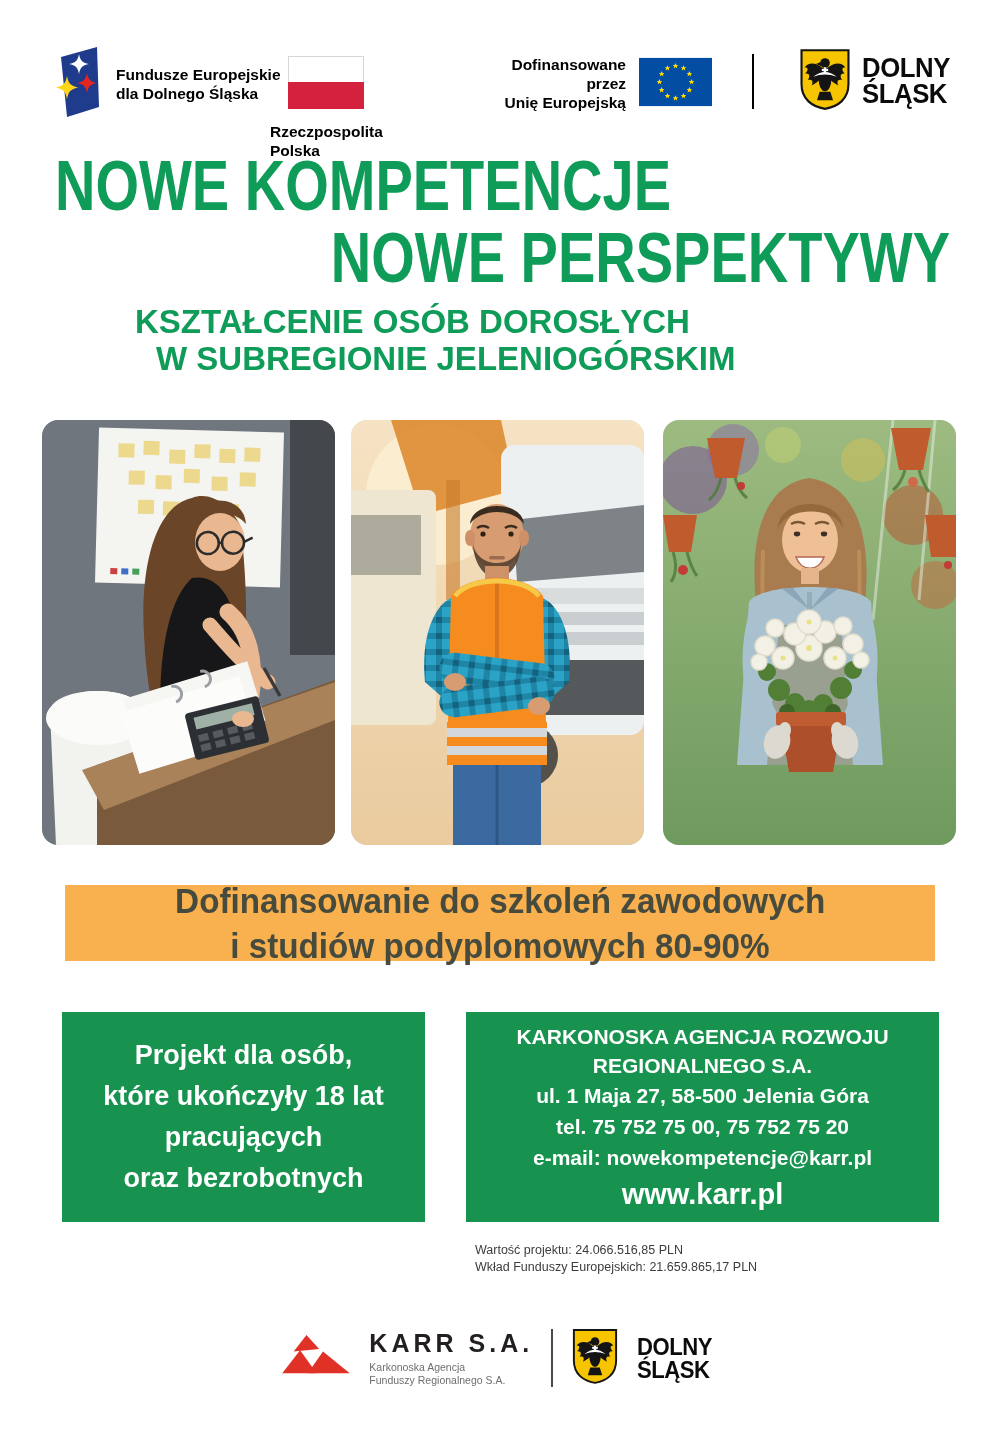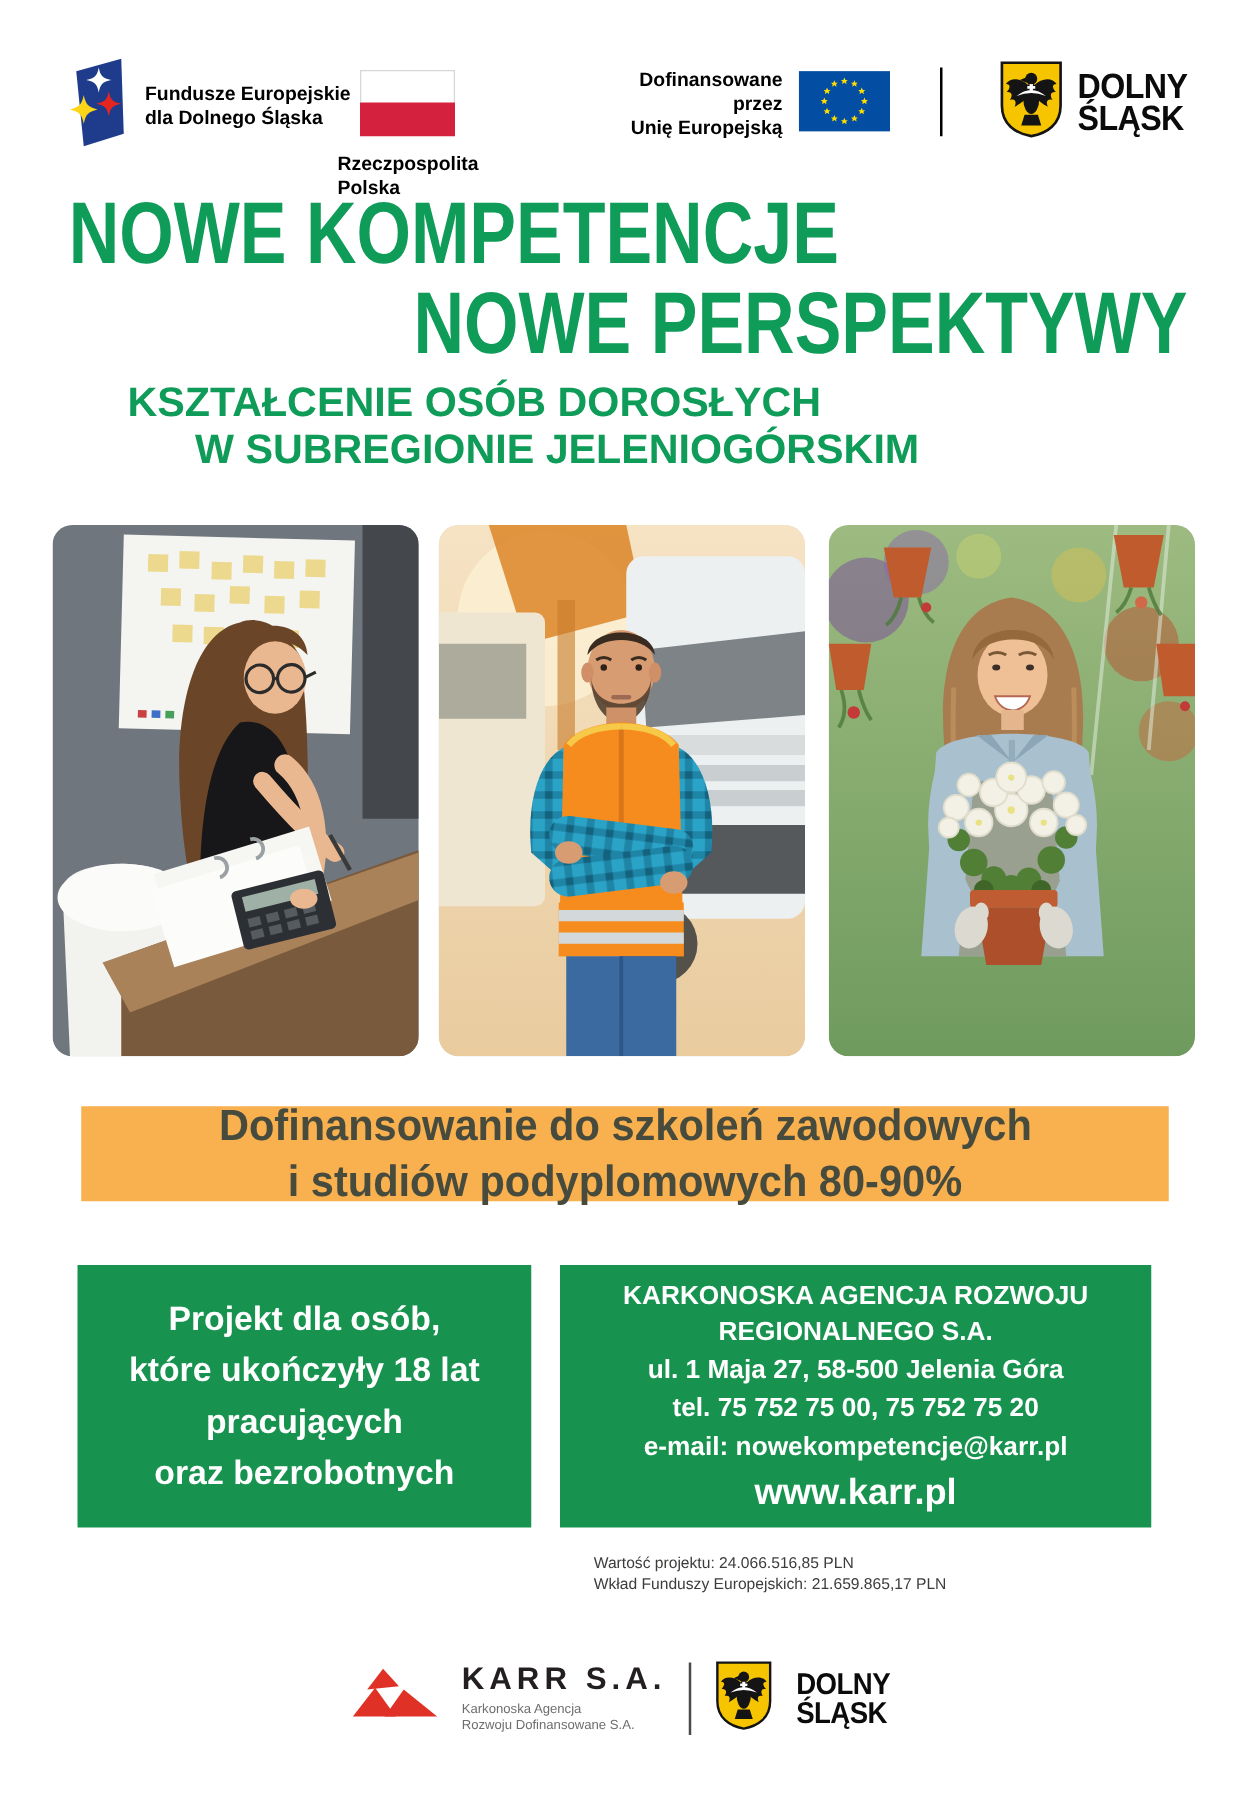--- a/index.html
+++ b/index.html
@@ -19,39 +19,39 @@
   .hdr-divider{position:absolute;left:752px;top:54px;width:2px;height:55px;background:#000;}
   .ds-group{left:798px;top:47px;gap:10px;}
   .ds-word{font-size:28px;font-weight:900;line-height:26px;letter-spacing:-0.5px;
            transform:scaleX(0.92);transform-origin:left center;color:#0b0b0b;}
 
   
   .title{position:absolute;left:55px;top:150px;width:895px;color:#0F9B58;font-weight:bold;}
   .title .l1{font-size:70px;line-height:72px;white-space:nowrap;transform:scaleX(0.80);transform-origin:left center;}
   .title .l2{font-size:70px;line-height:72px;white-space:nowrap;text-align:right;transform:scaleX(0.80);transform-origin:right center;}
   .subtitle{position:absolute;left:55px;top:303px;color:#0F9B58;font-weight:bold;}
-  .subtitle .s1{font-size:33px;line-height:37px;margin-left:47px;white-space:nowrap;}
+  .subtitle .s1{font-size:33px;line-height:37px;margin-left:80px;white-space:nowrap;}
   .subtitle .s2{font-size:33px;line-height:37px;margin-left:101px;white-space:nowrap;}
 
   
   .photo{position:absolute;top:420px;width:293px;height:425px;border-radius:16px;overflow:hidden;background:#ddd;}
   .photo svg{display:block;width:100%;height:100%;}
   .ph1{left:42px;} .ph2{left:351px;} .ph3{left:663px;}
 
   
   .banner{position:absolute;left:65px;top:885px;width:870px;height:76px;background:#F9B04E;
           display:flex;flex-direction:column;justify-content:center;align-items:center;
           color:#464B3E;font-weight:bold;}
   .banner div{font-size:35px;line-height:45px;white-space:nowrap;transform:scaleX(0.95);}
 
   
   .gbox{position:absolute;top:1012px;background:#17934F;color:#fff;display:flex;flex-direction:column;
         justify-content:center;align-items:center;text-align:center;}
   .box-left{left:62px;width:363px;height:210px;font-weight:bold;font-size:27px;line-height:41px;}
-  .box-right{left:448px;width:473px;height:210px;font-weight:bold;}
+  .box-right{left:466px;width:473px;height:210px;font-weight:bold;}
   .box-right .nm{font-size:21px;line-height:29px;}
   .box-right .ln{font-size:21px;line-height:31px;}
   .box-right .site{font-size:29px;line-height:36px;margin-top:3px;}
 
   
   .fn{position:absolute;top:1242px;font-size:12.5px;line-height:16.5px;color:#3C3C3B;}
   .fn-left{left:62px;width:420px;}
   .fn-right{left:475px;width:440px;}
 
   
@@ -407,21 +407,21 @@
           <polygon points="40,2 60,24 20,28"></polygon>
           <polygon points="2,62 30,26 56,62"></polygon>
           <polygon points="42,62 66,28 108,62"></polygon>
         </g>
       </svg>
     </span>
     <div class="karr-text">
       <div class="karr-name">KARR S.A.</div>
       <div class="karr-sub">
         <div>Karkonoska Agencja</div>
-        <div>Rozwoju Dofinansowane S.A.</div>
+        <div>Funduszy Regionalnego S.A.</div>
       </div>
     </div>
     <div class="ft-divider"></div>
     <span>
       <svg width="48" height="58" viewBox="0 0 100 120">
         <path d="M6,6 H94 V70 C94,98 74,112 50,116 C26,112 6,98 6,70 Z" fill="#F6C500" stroke="#141414" stroke-width="4"></path>
         <g fill="#141414">
           <path d="M46,40 C34,28 18,28 12,38 C20,38 18,45 13,50 C22,49 22,56 18,62 C27,59 28,66 25,72 C34,68 40,62 46,56 Z"></path>
           <path d="M54,40 C66,28 82,28 88,38 C80,38 82,45 87,50 C78,49 78,56 82,62 C73,59 72,66 75,72 C66,68 60,62 54,56 Z"></path>
           <ellipse cx="50" cy="60" rx="12" ry="23"></ellipse>

